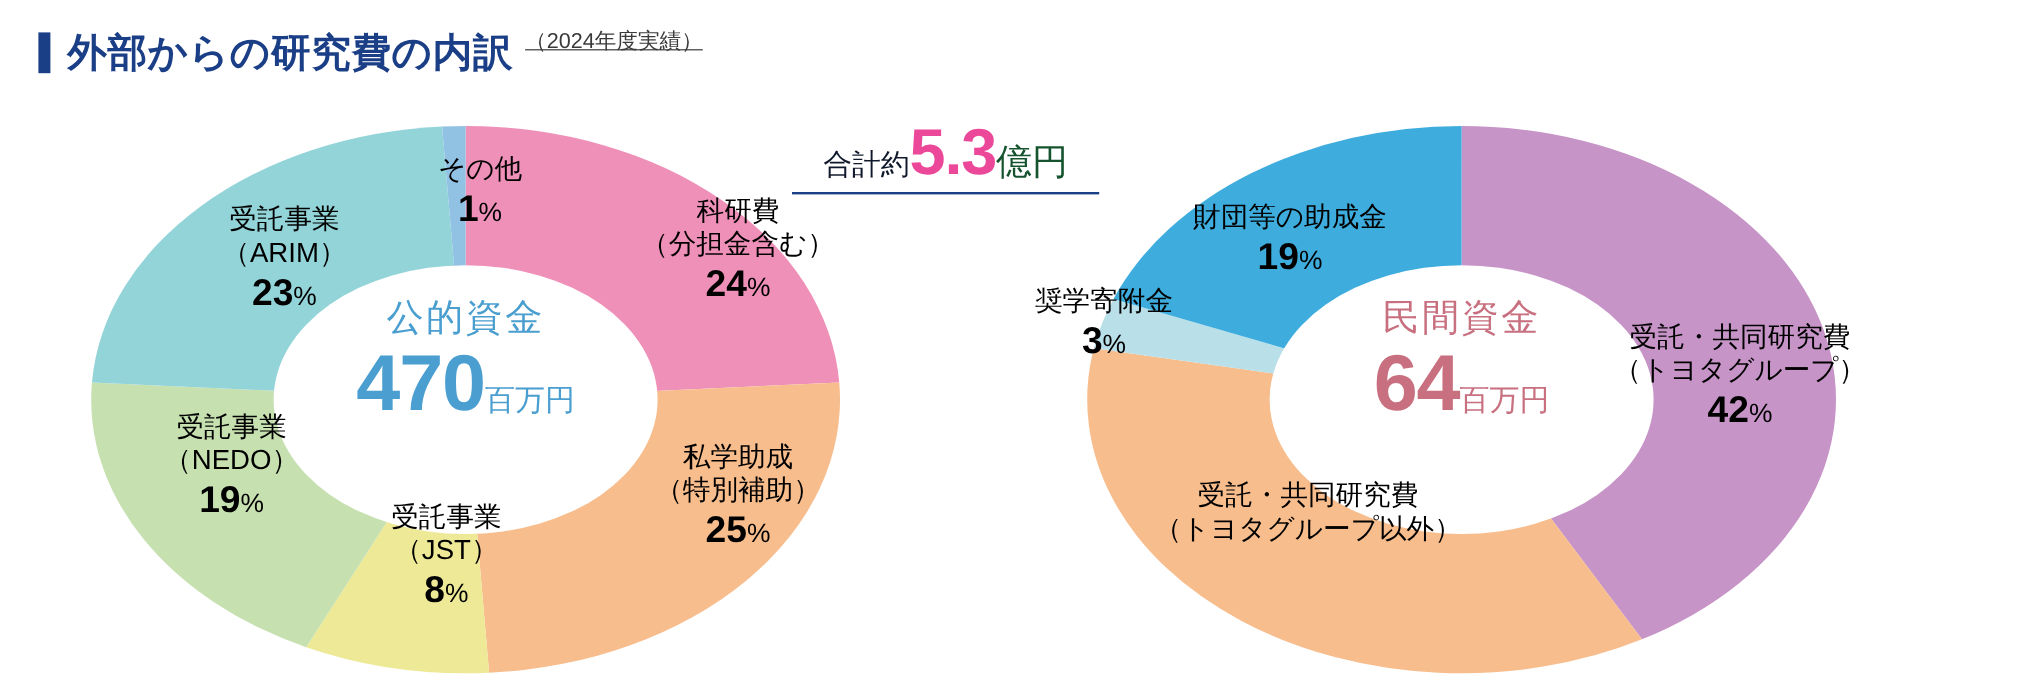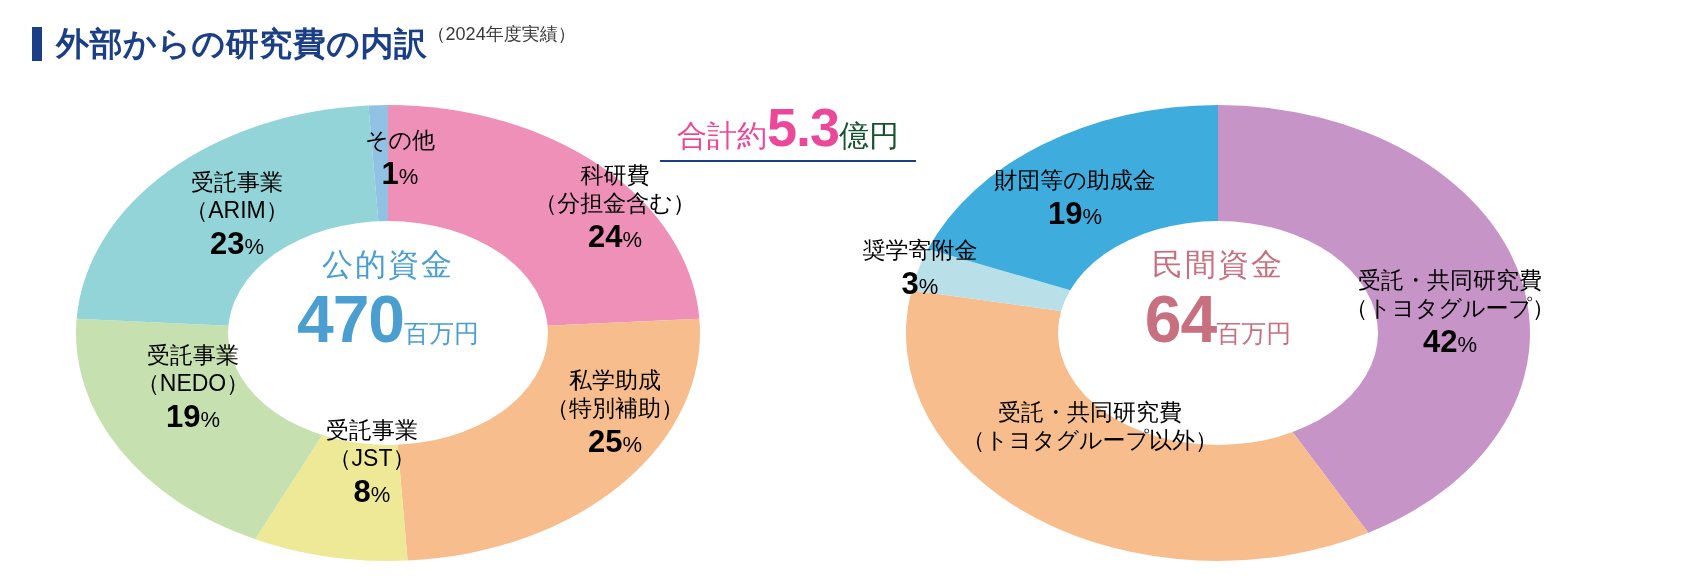--- a/index.html
+++ b/index.html
@@ -35,38 +35,39 @@
   .header-title {
     font-size: 33px;
     font-weight: bold;
     color: #1b3f86;
     letter-spacing: 0.5px;
     white-space: nowrap;
   }
   .header-sub {
     font-size: 18px;
     color: #3a3a3a;
-    margin-left: 0;
-    white-space: nowrap;
+    margin-left: 10px;
+    white-space: nowrap;
+    text-decoration: underline;
   }
 
   
   .total-banner {
     position: absolute;
     left: 660px;
     top: 96px;
     width: 256px;
     text-align: center;
     border-bottom: 2px solid #1b3f86;
     padding-bottom: 2px;
     white-space: nowrap;
   }
   .total-prefix {
-    font-size: 30px;
-    color: #ec4899;
+    font-size: 24px;
+    color: #0f172a;
     vertical-align: baseline;
   }
   .total-value {
     font-size: 54px;
     font-weight: bold;
     color: #ec4899;
     letter-spacing: -1px;
     vertical-align: baseline;
   }
   .total-unit {

